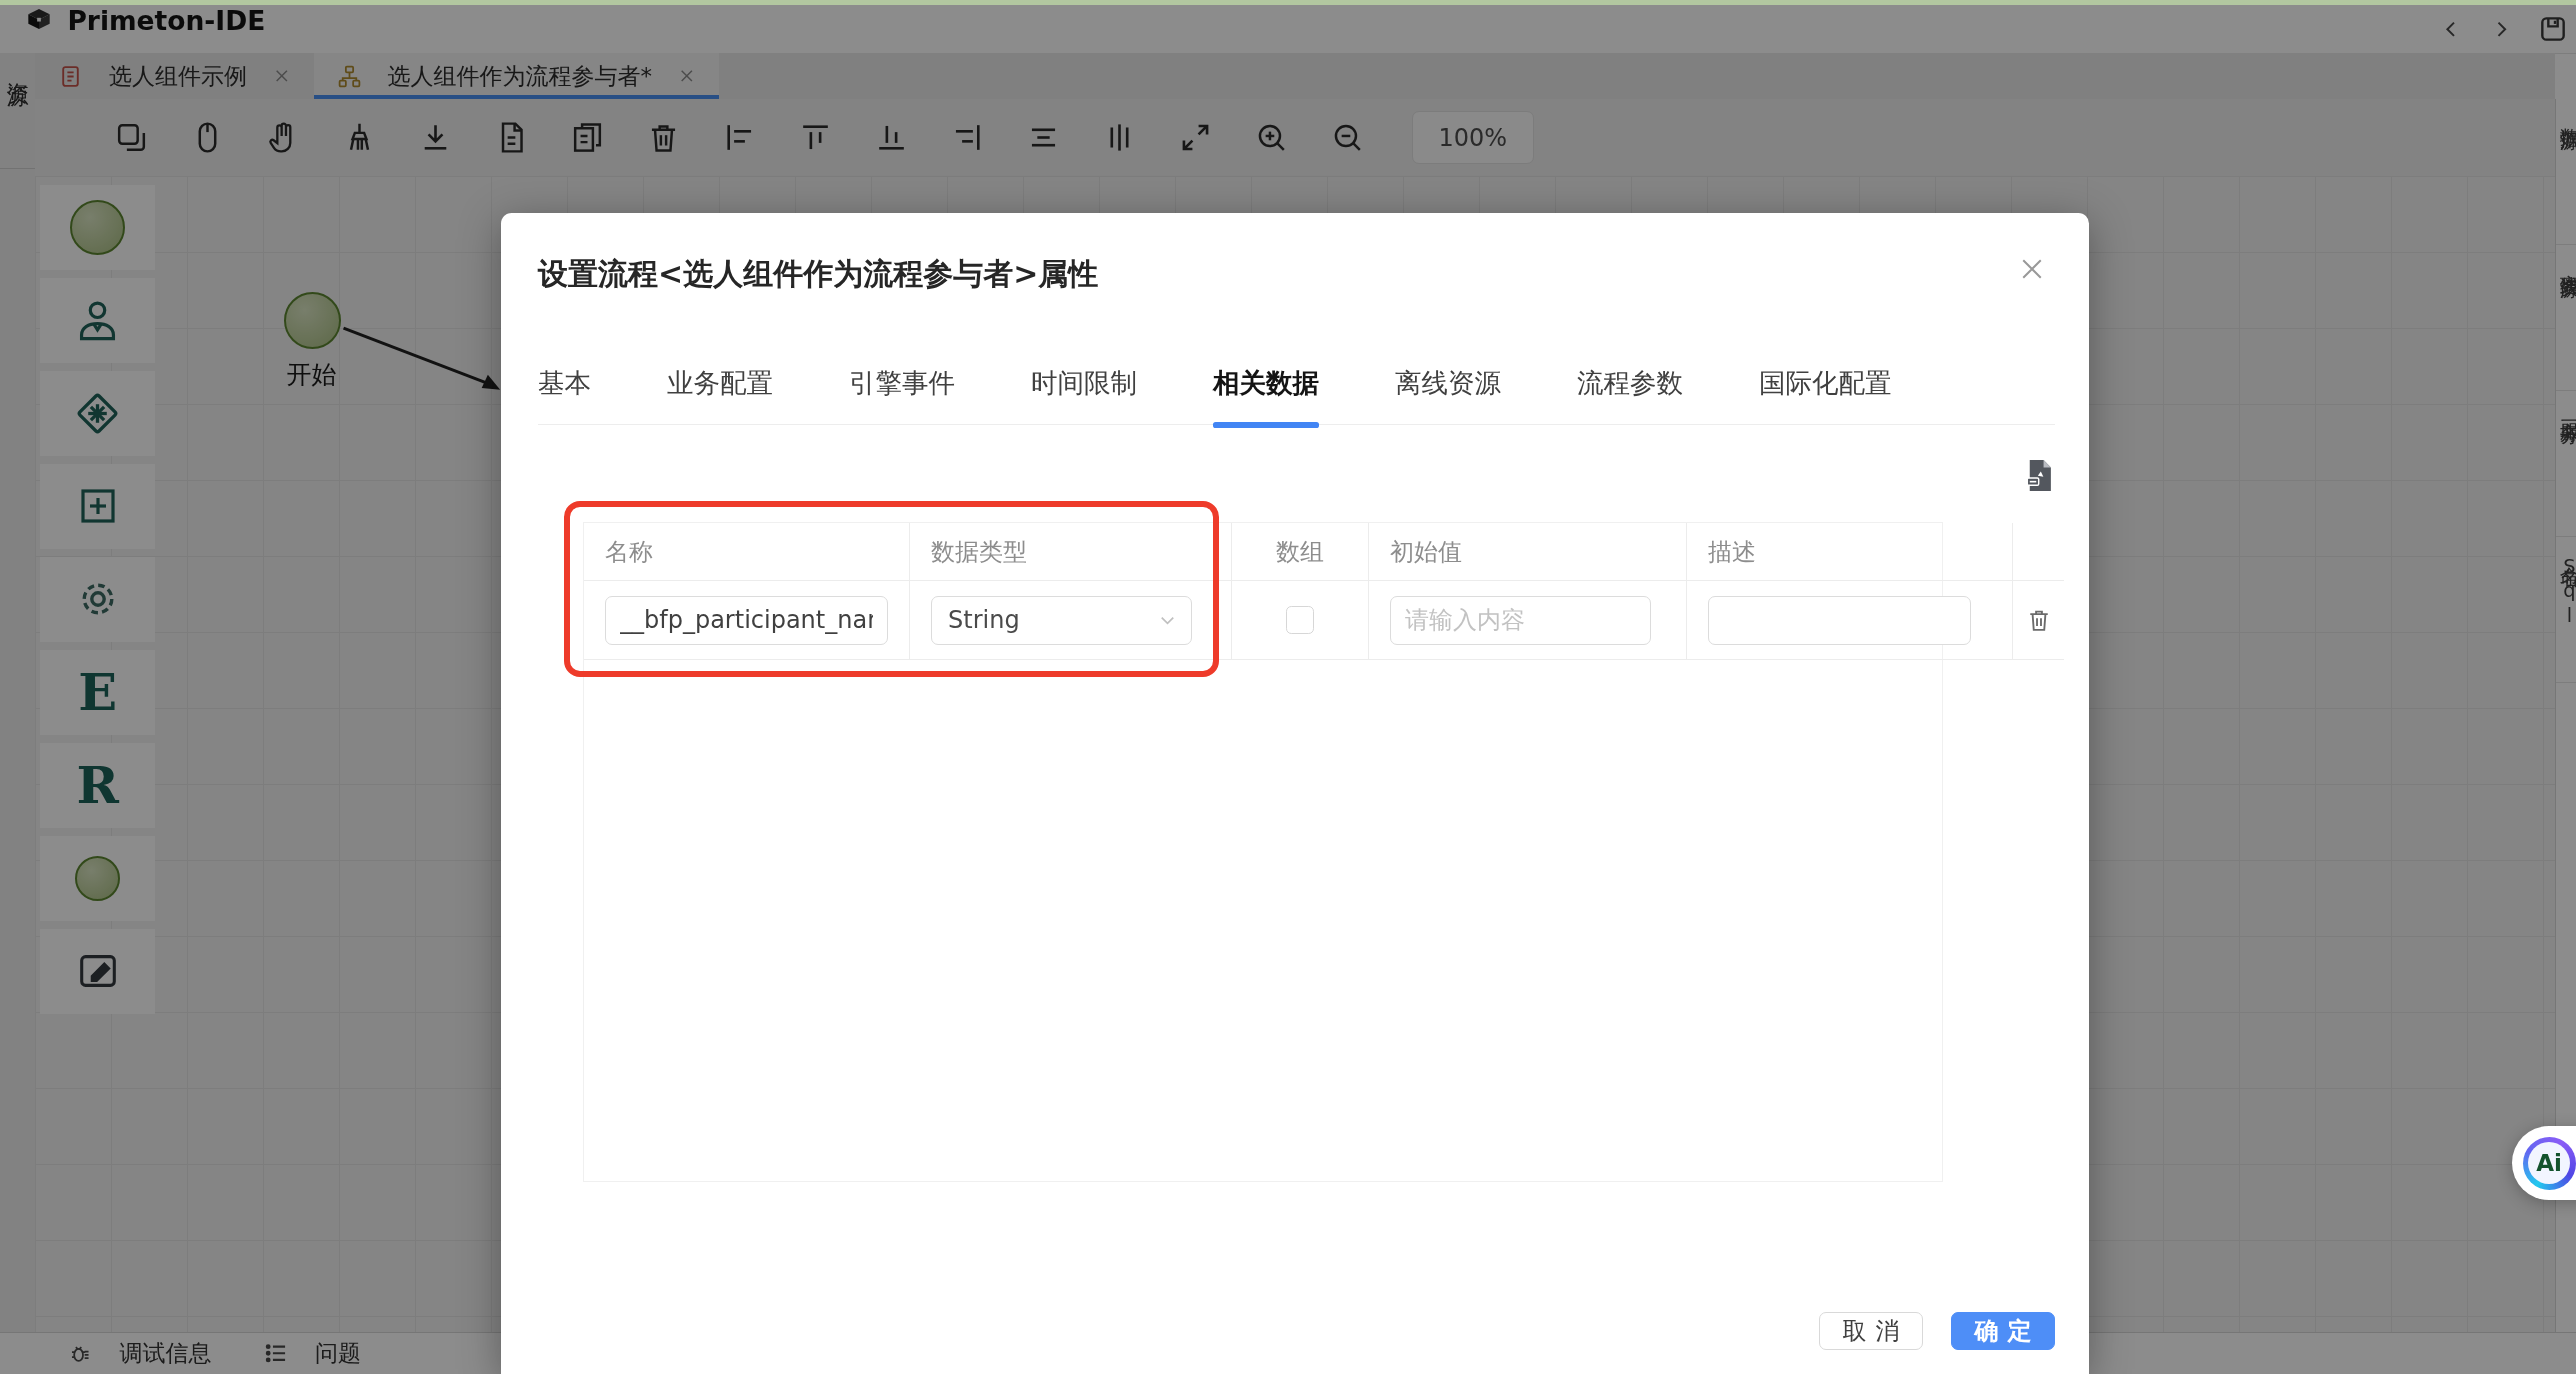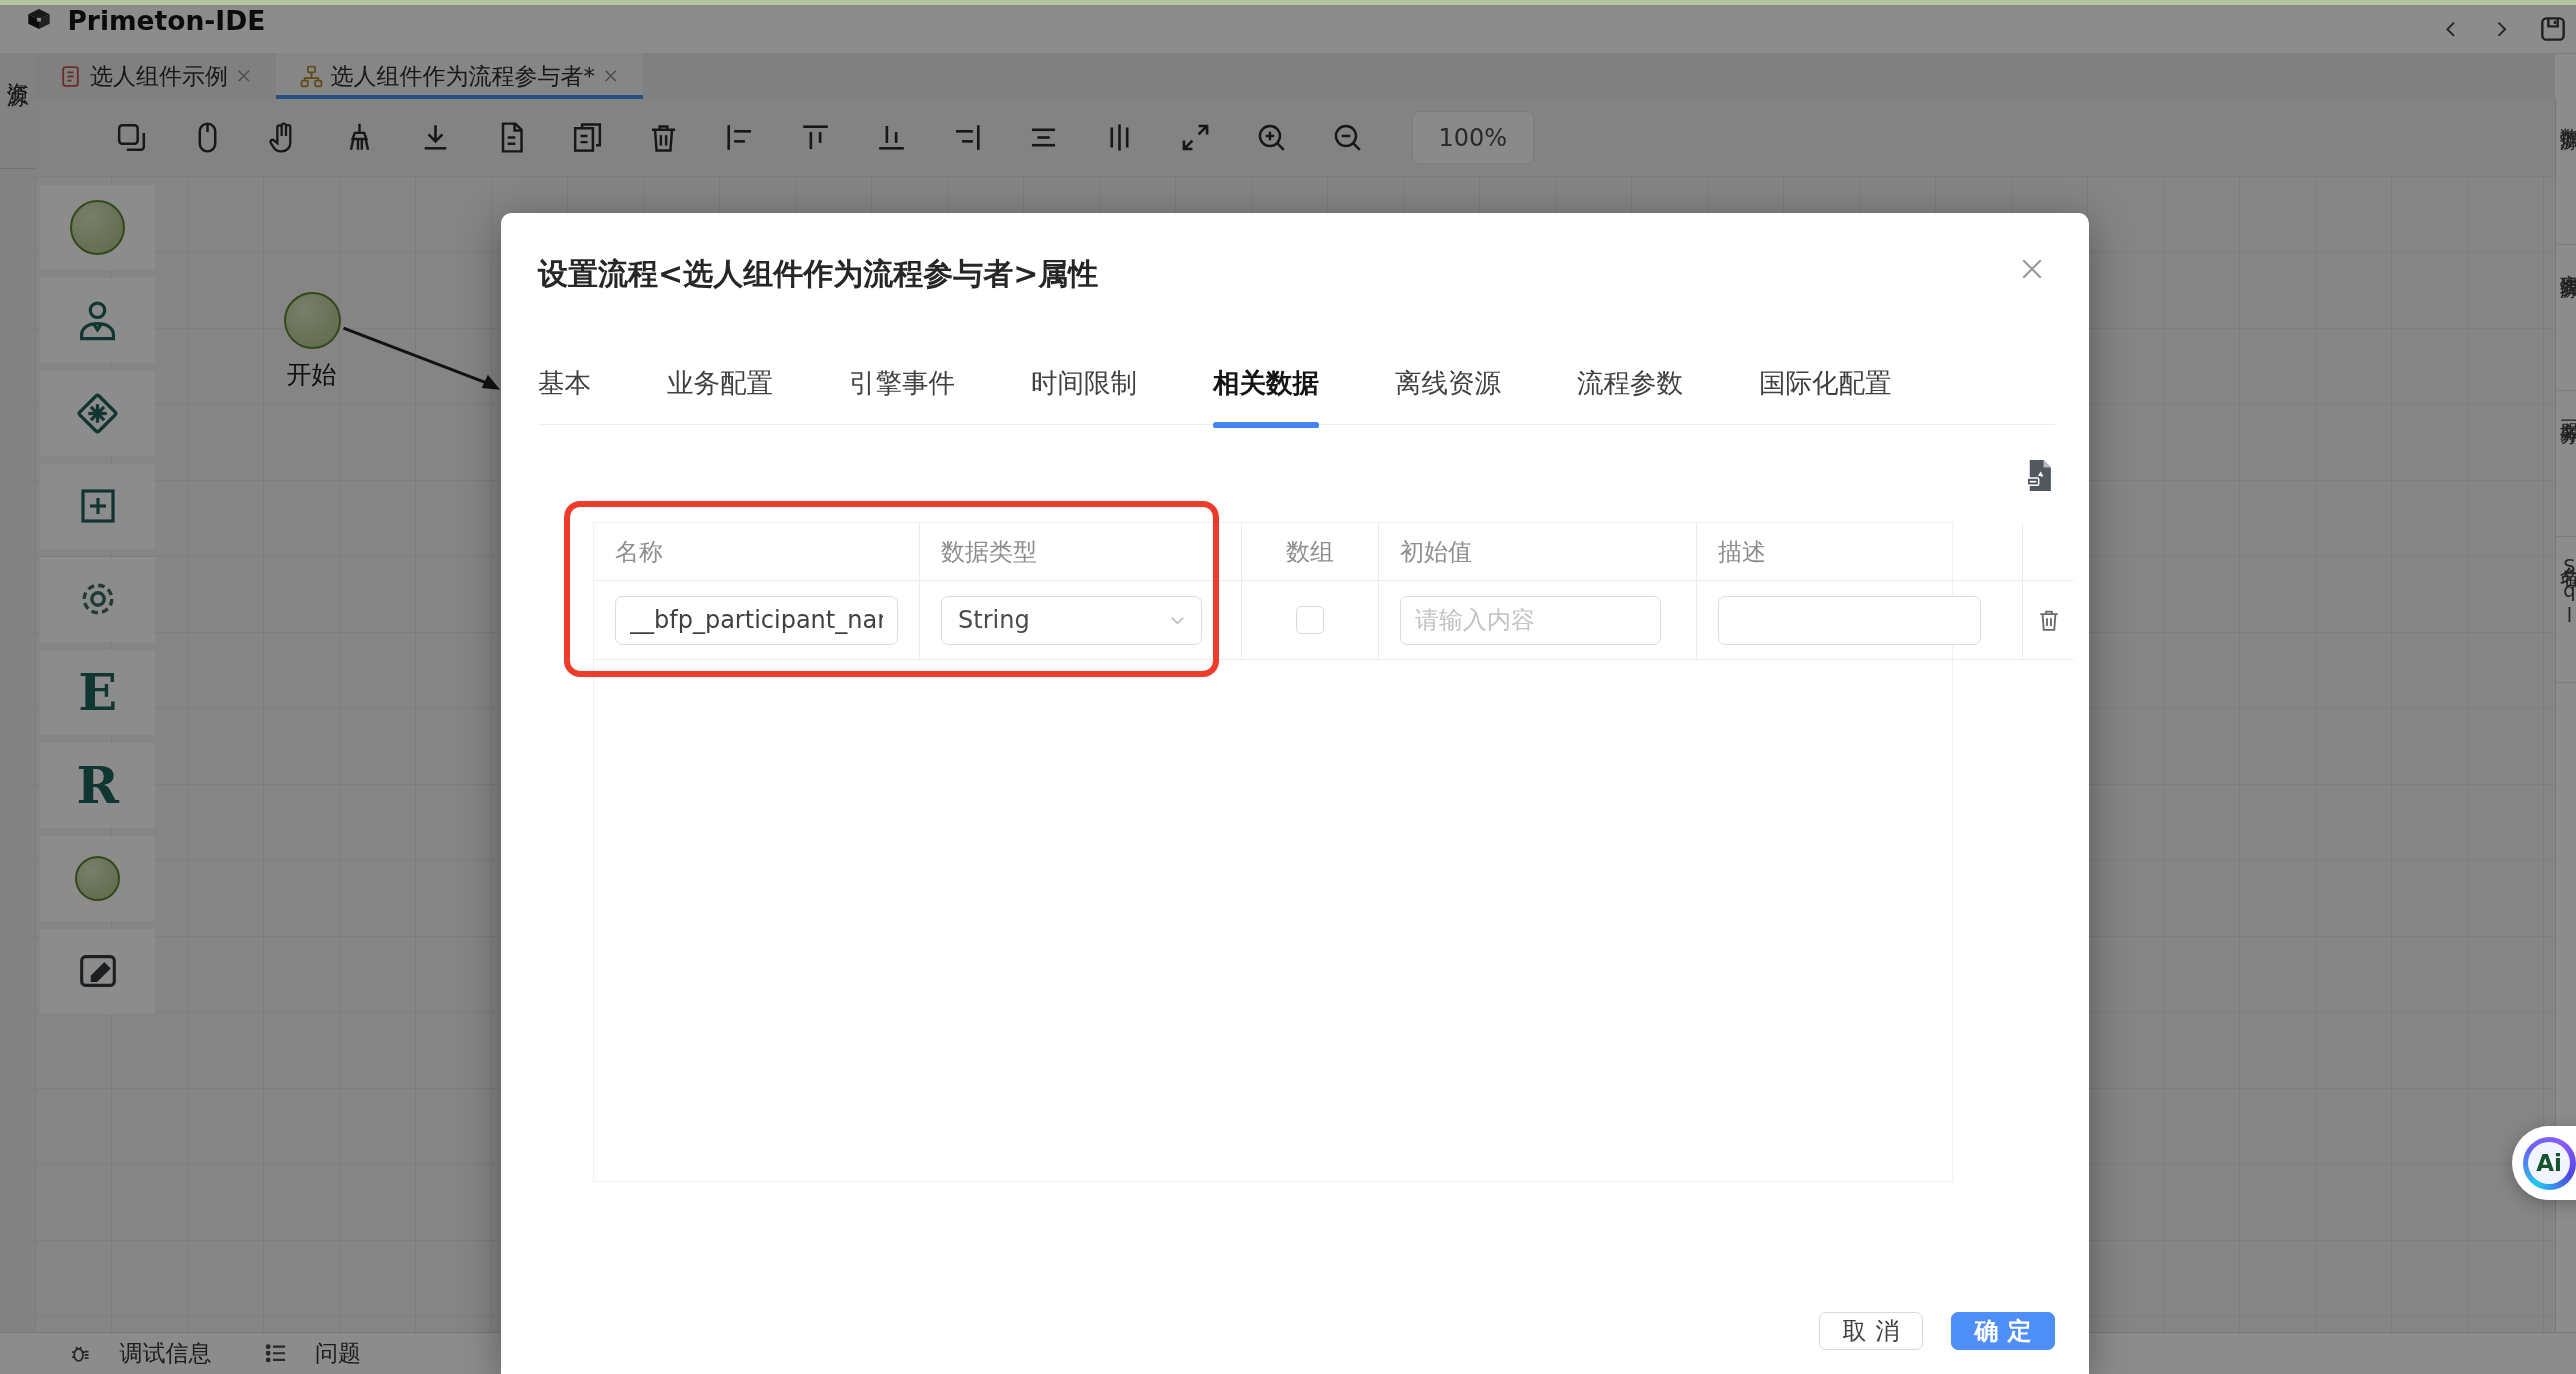--- a/index.html
+++ b/index.html
@@ -16,21 +16,21 @@
   .topbar-right{position:absolute;right:7px;top:0;height:48px;display:flex;align-items:center;gap:23px;color:#4a4a4a;}
 
   
   .leftrail{left:0;top:53px;width:35px;height:1322px;background:#ededed;border-right:0.9px solid #d8d8d8;}
   .leftrail .rail-label{writing-mode:vertical-rl;text-orientation:upright;font-size:22px;color:#2e2e2e;
           margin:12.4px auto 0 auto;display:block;text-align:center;letter-spacing:3.5px;}
   .rail-divider{position:absolute;left:0;top:115px;width:35px;border-bottom:0.9px solid #cfcfcf;}
 
   
   .tabstrip{left:35px;top:53px;width:2520px;height:46px;background:#e9e9e9;border-bottom:0.9px solid #d9d9d9;display:flex;}
-  .etab{display:flex;align-items:center;gap:7px;padding:0 23px;font-size:23px;color:#2d2d2d;position:relative;cursor:default;}
+  .etab{display:flex;align-items:center;gap:26px;padding:0 23px;font-size:23px;color:#2d2d2d;position:relative;cursor:default;}
   .etab.active{background:#f4f4f4;}
   .etab.active::after{content:"";position:absolute;left:0;right:0;bottom:-0.9px;height:5.3px;background:#4a90f2;}
   .etab .x{color:#8a8a8a;}
 
   
   .toolbar{left:35px;top:99px;width:2541px;height:78px;background:#eeeeee;border-bottom:0.9px solid #e0e0e0;
            display:flex;align-items:center;padding-left:76px;box-sizing:border-box;gap:35px;}
   .tbtn{width:41px;height:41px;display:flex;align-items:center;justify-content:center;color:#2b2b2b;}
   .zoom-chip{margin-left:8.8px;background:#fbfbfb;border:0.9px solid #e2e2e2;border-radius:7px;height:51px;
              width:120px;display:flex;align-items:center;justify-content:center;font-size:24px;color:#4d4d4d;}
@@ -66,21 +66,21 @@
   .dialog{left:501px;top:213px;width:1588px;height:1161px;background:#fff;border-radius:10.6px 10.6px 0 0;z-index:60;
           box-shadow:0 8.8px 42px rgba(0,0,0,.35);}
   .dlg-title{position:absolute;left:37px;top:41px;font-size:30px;font-weight:600;color:#262626;}
   .dlg-close{position:absolute;right:42px;top:41px;color:#999;}
   .dtabs{position:absolute;left:37px;top:152px;width:1517px;display:flex;gap:76px;border-bottom:1.8px solid #ededed;}
   .dtab{font-size:26.5px;color:#404040;padding-bottom:23px;position:relative;cursor:default;}
   .dtab.active{color:#141414;font-weight:700;}
   .dtab.active::after{content:"";position:absolute;left:0;right:0;bottom:-3.5px;height:5.3px;background:#4285f4;border-radius:2.6px;}
   .export-btn{position:absolute;left:1519px;top:243px;}
 
-  .vtable{position:absolute;left:92px;top:309px;width:1360px;height:660px;border:0.9px solid #f0f0f0;box-sizing:border-box;}
+  .vtable{position:absolute;left:82px;top:309px;width:1360px;height:660px;border:0.9px solid #f0f0f0;box-sizing:border-box;}
   .trow{display:grid;grid-template-columns:326px 322px 137px 318px 326px 51px;}
   .trow > div{border-right:0.9px solid #ececec;border-bottom:0.9px solid #ececec;box-sizing:border-box;display:flex;align-items:center;}
   .trow > div:last-child{border-right:none;}
   .thead > div{height:58px;font-size:24px;color:#8d8d8d;padding:0 21px;}
   .tbody > div{height:79px;padding:0 21px;}
   .tb-input{height:49px;width:100%;border:1.8px solid #dcdcdc;border-radius:7px;font-size:24px;color:#404040;
             padding:0 14px;box-sizing:border-box;background:#fff;outline:none;
             font-family:"DejaVu Sans","Liberation Sans",sans-serif;}
   .tb-input::placeholder{color:#c2c2c2;}
   .tb-select{height:49px;width:100%;border:1.8px solid #dcdcdc;border-radius:7px;display:flex;align-items:center;

